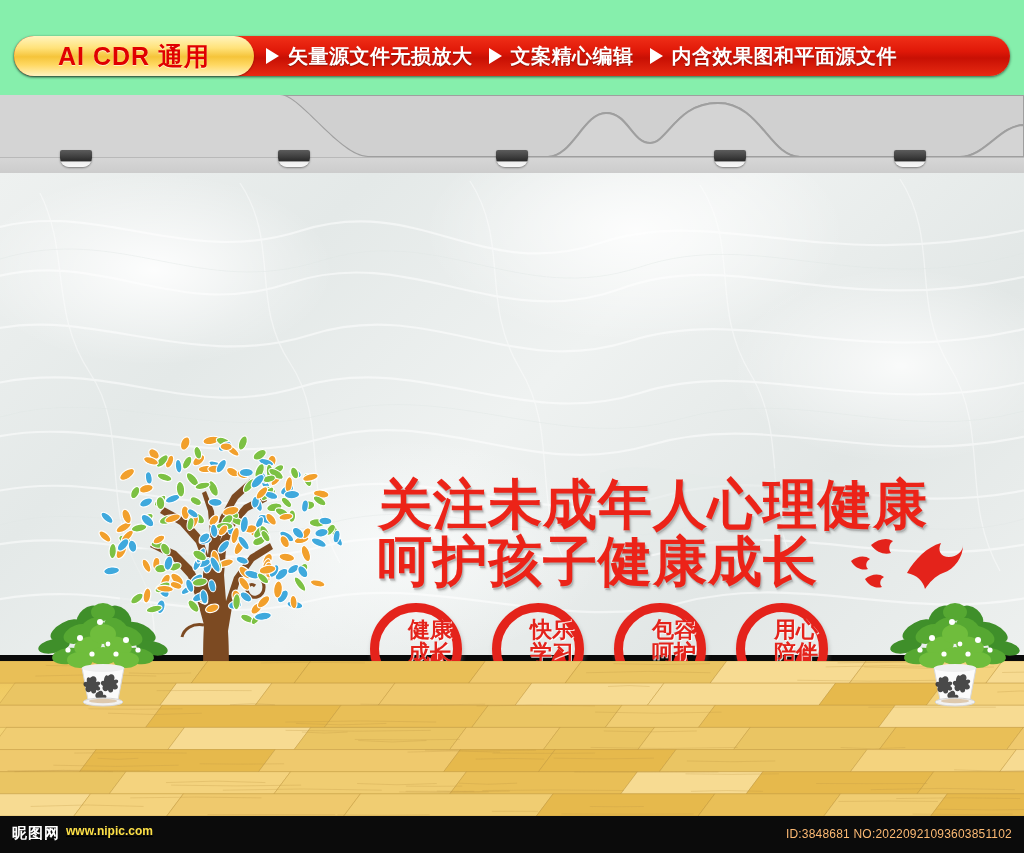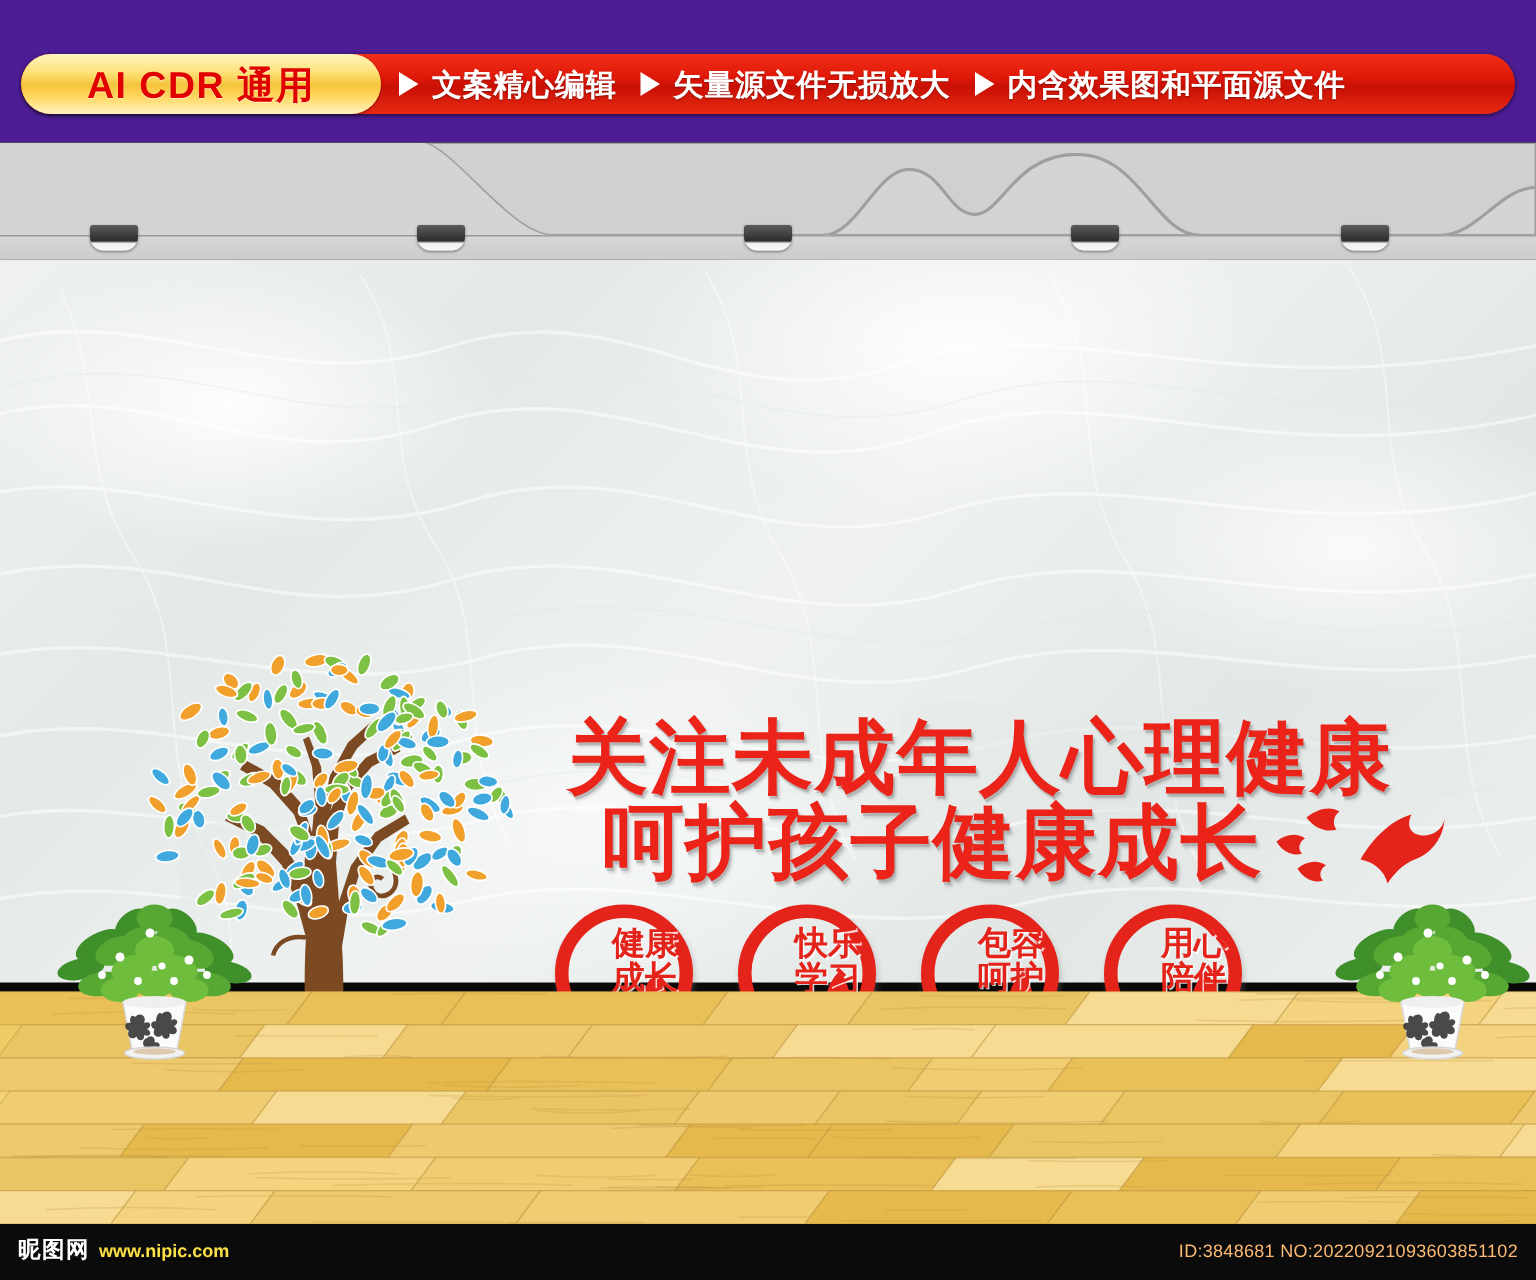--- a/index.html
+++ b/index.html
@@ -4,21 +4,21 @@
 <style>
   * { margin:0; padding:0; box-sizing:border-box; }
   body {
     width:1024px; height:853px; overflow:hidden;
     background:#000;
     font-family:"Liberation Sans","DejaVu Sans",sans-serif;
   }
   #stage { position:relative; width:1024px; height:853px; background:#0a0a0a; }
 
   
-  .promo-wrap { position:absolute; left:0; top:0; width:1024px; height:95px; background:#4c1d95; }
+  .promo-wrap { position:absolute; left:0; top:0; width:1024px; height:95px; background:#86efac; }
   .promo-bar {
     position:absolute; left:14px; top:36px; width:996px; height:40px;
     border-radius:20px;
     background:linear-gradient(180deg,#f03018 0%,#e01808 38%,#c81004 55%,#e82a12 100%);
     box-shadow:0 1px 3px rgba(0,0,0,.6);
     display:flex; align-items:center;
   }
   .promo-pill {
     position:absolute; left:0px; top:0px; width:240px; height:40px;
     border-radius:20px;
@@ -97,21 +97,21 @@
 
   
   .title-block { position:absolute; left:378px; top:304px; width:430px; }
   .title-line {
     font-weight:bold; color:#ec2318; line-height:1.02;
     font-family:"DejaVu Sans","Liberation Sans",sans-serif;
     text-shadow:1px 2px 0 rgba(150,150,150,.45), 2px 3px 2px rgba(120,120,120,.3);
     letter-spacing:1px; white-space:nowrap;
   }
   .title-1 { font-size:54px; }
-  .title-2 { font-size:54px; margin-top:2px; margin-left:24px; }
+  .title-2 { font-size:54px; margin-top:2px; }
 
   
   .birds { position:absolute; left:845px; top:362px; width:120px; height:55px; }
 
   
   .badges { position:absolute; left:366px; top:428px; width:500px; height:108px; display:flex; gap:18px; }
   .badge { position:relative; width:104px; height:104px; }
   .badge .ring {
     position:absolute; left:4px; top:2px; width:92px; height:92px;
     border:9px solid #e4231b; border-radius:50%;
@@ -129,21 +129,21 @@
 
   
   .plant { position:absolute; width:150px; height:110px; }
   .plant-left { left:28px; top:598px; }
   .plant-right { left:880px; top:598px; }
 
   
   .footer { position:absolute; left:0; top:816px; width:1024px; height:37px; background:#0b0b0b; }
   .footer-logo {
     position:absolute; left:12px; top:8px;
-    display:flex; align-items:center; gap:6px;text-decoration:underline;
+    display:flex; gap:6px;text-decoration:underline;
   }
   .footer-logo .cn {
     color:#fff; font-size:15px; font-weight:bold; letter-spacing:1px;
     font-family:"DejaVu Sans","Liberation Sans",sans-serif;
   }
   .footer-logo .url { color:#fde047; font-size:12px; font-weight:bold; }
   .footer-id {
     position:absolute; right:12px; top:11px;
     color:#fdba74; font-size:12px; letter-spacing:.2px;
   }
@@ -154,25 +154,25 @@
 <div id="stage">
 
   <div class="promo-wrap">
     <div class="promo-bar">
       <div class="promo-pill">
         <span>AI CDR 通用</span>
       </div>
       <div class="promo-items">
         <div class="promo-item">
           <span class="tri"></span>
-          <span class="txt">文案精心编辑</span>
+          <span class="txt">矢量源文件无损放大</span>
         </div>
         <div class="promo-item">
           <span class="tri"></span>
-          <span class="txt">矢量源文件无损放大</span>
+          <span class="txt">文案精心编辑</span>
         </div>
         <div class="promo-item">
           <span class="tri"></span>
           <span class="txt">内含效果图和平面源文件</span>
         </div>
       </div>
     </div>
   </div>
 
   <div class="ceiling">

